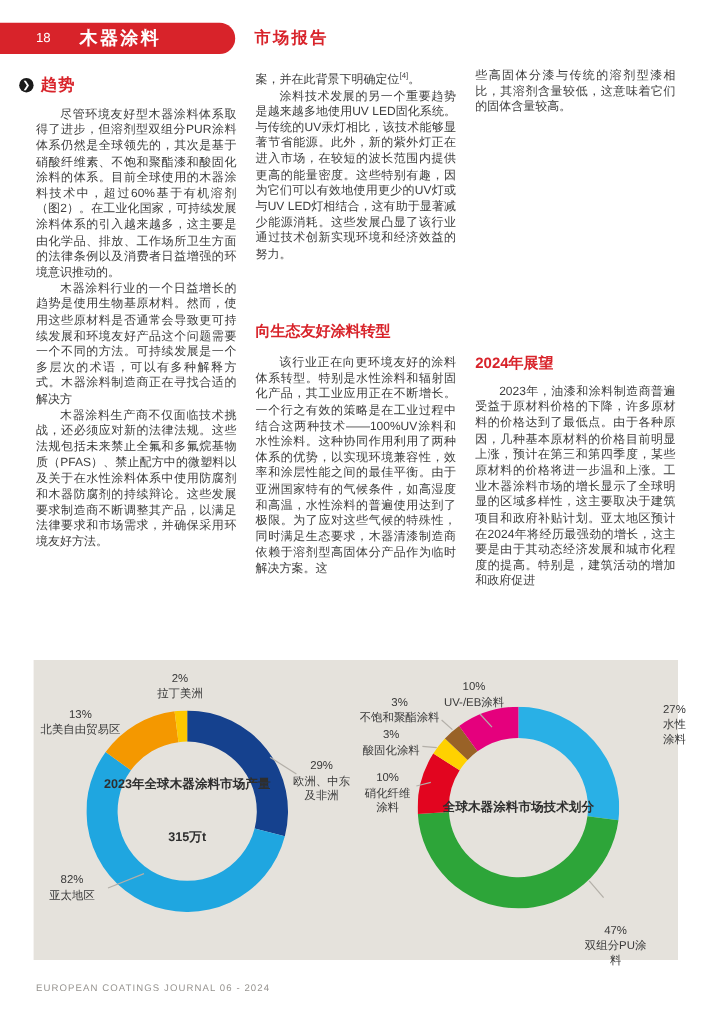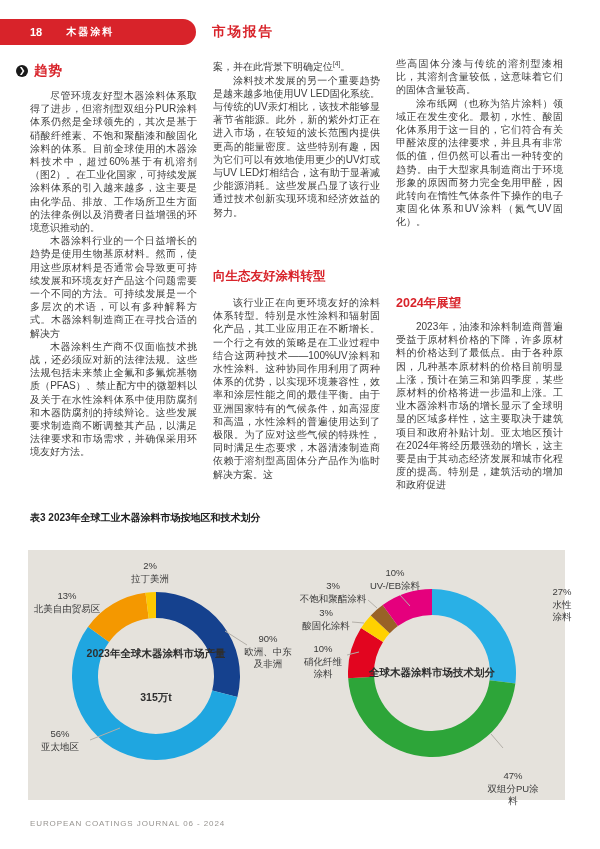--- a/index.html
+++ b/index.html
@@ -3,22 +3,22 @@
 <meta charset="utf-8">
 <style>
   :root{ --red:#d8232a; --ink:#3d3d3d; --panel:#e5e2dc; }
   html,body{ margin:0; padding:0; }
   body{ font-family:"Liberation Sans","DejaVu Sans",sans-serif; background:#ffffff; }
   .page{ position:relative; width:600px; height:849px; background:#ffffff; overflow:hidden; }
 
   
   .badge{ position:absolute; left:0; top:19px; width:196px; height:26px; background:var(--red);
           border-radius:0 13px 13px 0; display:flex; align-items:center; }
-  .badge .pagenum{ color:#ffffff; font-size:11px; font-weight:bold; margin-left:30px; }
-  .badge .section{ color:#ffffff; font-size:10px; font-weight:bold; margin-left:24px; letter-spacing:2px; }
+  .badge .pagenum{ color:#ffffff; font-size:11px; font-weight:normal; margin-left:30px; }
+  .badge .section{ color:#ffffff; font-size:15px; font-weight:bold; margin-left:24px; letter-spacing:2px; }
   .report-tag{ position:absolute; left:212px; top:23px; color:var(--red); font-size:13.5px; font-weight:bold; letter-spacing:2px; }
 
   
   .colblock{ position:absolute; width:167px; color:var(--ink); font-size:10px; line-height:13.2px; }
   .colblock p{ margin:0; text-indent:20px; text-align:justify; }
   .colblock p.noindent{ text-indent:0; }
   sup{ font-size:6.5px; vertical-align:super; }
 
   .lead-heading{ position:absolute; display:flex; align-items:center; gap:6px; }
   .lead-icon{ width:12px; height:12px; border-radius:50%; background:#1a1a1a; color:#ffffff;
@@ -64,28 +64,26 @@
     <p class="noindent"><span>案，并在此背景下明确定位</span><sup>[4]</sup><span>。</span></p>
     <p>涂料技术发展的另一个重要趋势是越来越多地使用UV LED固化系统。与传统的UV汞灯相比，该技术能够显著节省能源。此外，新的紫外灯正在进入市场，在较短的波长范围内提供更高的能量密度。这些特别有趣，因为它们可以有效地使用更少的UV灯或与UV LED灯相结合，这有助于显著减少能源消耗。这些发展凸显了该行业通过技术创新实现环境和经济效益的努力。</p>
   </div>
   <div class="sec-heading" style="left:213px; top:268px;">向生态友好涂料转型</div>
   <div class="colblock" style="left:213px; top:296px;">
     <p>该行业正在向更环境友好的涂料体系转型。特别是水性涂料和辐射固化产品，其工业应用正在不断增长。一个行之有效的策略是在工业过程中结合这两种技术——100%UV涂料和水性涂料。这种协同作用利用了两种体系的优势，以实现环境兼容性，效率和涂层性能之间的最佳平衡。由于亚洲国家特有的气候条件，如高湿度和高温，水性涂料的普遍使用达到了极限。为了应对这些气候的特殊性，同时满足生态要求，木器清漆制造商依赖于溶剂型高固体分产品作为临时解决方案。这</p>
   </div>
 
   <div class="colblock" style="left:396px; top:57px;">
     <p class="noindent">些高固体分漆与传统的溶剂型漆相比，其溶剂含量较低，这意味着它们的固体含量较高。</p>
-    <p>涂布纸网（也称为箔片涂料）领域正在发生变化。最初，水性、酸固化体系用于这一目的，它们符合有关甲醛浓度的法律要求，并且具有非常低的值，但仍然可以看出一种转变的趋势。由于大型家具制造商出于环境形象的原因而努力完全免用甲醛，因此转向在惰性气体条件下操作的电子束固化体系和UV涂料（氮气UV固化）。</p>
   </div>
   <div class="sec-heading" style="left:396px; top:295px;">2024年展望</div>
   <div class="colblock" style="left:396px; top:320px;">
     <p>2023年，油漆和涂料制造商普遍受益于原材料价格的下降，许多原材料的价格达到了最低点。由于各种原因，几种基本原材料的价格目前明显上涨，预计在第三和第四季度，某些原材料的价格将进一步温和上涨。工业木器涂料市场的增长显示了全球明显的区域多样性，这主要取决于建筑项目和政府补贴计划。亚太地区预计在2024年将经历最强劲的增长，这主要是由于其动态经济发展和城市化程度的提高。特别是，建筑活动的增加和政府促进</p>
   </div>
 
-  <div class="fig-caption">表3 2023年全球工业木器涂料市场按地区和技术划分</div>
 
   <div class="chart-panel">
 
     <svg class="donut" style="left:44px; top:42px;" width="168" height="168" viewBox="0 0 168 168">
         <path d="M 84.00 0.00 A 84 84 0 0 1 165.36 104.89 L 140.18 98.42 A 58 58 0 0 0 84.00 26.00 Z" fill="#15418e"></path>
         <path d="M 165.36 104.89 A 84 84 0 1 1 16.04 34.63 L 37.08 49.91 A 58 58 0 1 0 140.18 98.42 Z" fill="#1fa6e0"></path>
         <path d="M 16.04 34.63 A 84 84 0 0 1 73.47 0.66 L 76.73 26.46 A 58 58 0 0 0 37.08 49.91 Z" fill="#f49800"></path>
         <path d="M 73.47 0.66 A 84 84 0 0 1 84.00 0.00 L 84.00 26.00 A 58 58 0 0 0 76.73 26.46 Z" fill="#fdc800"></path>
       </svg>
     <svg class="donut" style="left:320px; top:39px;" width="168" height="168" viewBox="0 0 168 168">
@@ -116,25 +114,25 @@
 
     <div class="clabel" style="left:122px; top:10px;">
       <div>2%</div>
       <div>拉丁美洲</div>
     </div>
     <div class="clabel" style="left:39px; top:40px;">
       <div>13%</div>
       <div>北美自由贸易区</div>
     </div>
     <div class="clabel" style="left:240px; top:83px; width:56px;">
-      <div>90%</div>
+      <div>29%</div>
       <div>欧洲、中东及非洲</div>
     </div>
     <div class="clabel" style="left:32px; top:178px;">
-      <div>56%</div>
+      <div>82%</div>
       <div>亚太地区</div>
     </div>
 
     <div class="clabel" style="left:367px; top:17px;">
       <div>10%</div>
       <div>UV-/EB涂料</div>
     </div>
     <div class="clabel" style="left:305px; top:30px;">
       <div>3%</div>
       <div>不饱和聚酯涂料</div>

